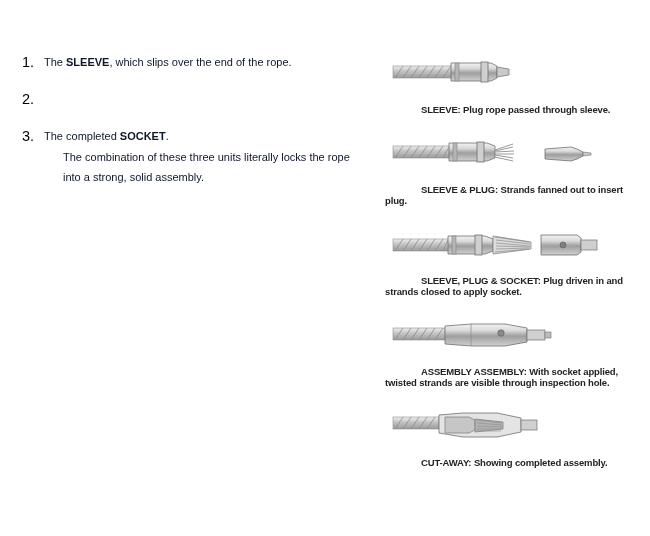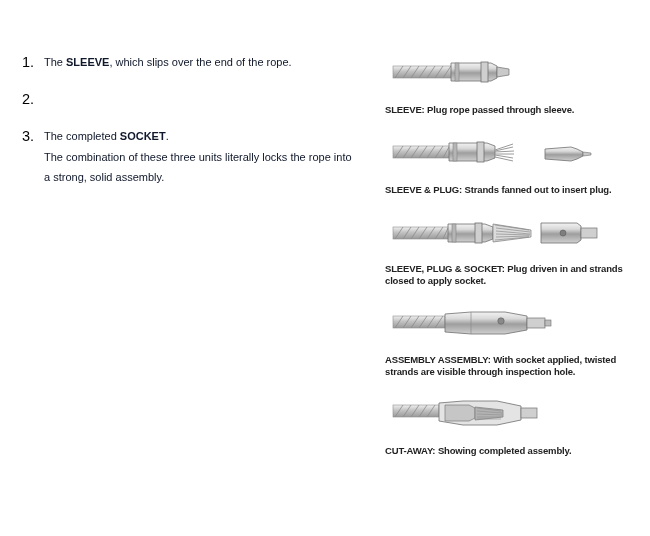--- a/index.html
+++ b/index.html
@@ -47,20 +47,21 @@
     font-size: 11px;
     line-height: 20px;
     color: #0f172a;
   }
   .list-text b {
     font-weight: bold;
   }
   .list-sub {
     display: block;
     margin-top: 1px;
+    margin-left: 19px;
   }
 
   
   .fig-col {
     position: absolute;
     left: 385px;
     top: 50px;
     width: 250px;
   }
   .figure {
@@ -73,20 +74,21 @@
   .fig-cap {
     font-size: 9.5px;
     line-height: 11.5px;
     font-weight: bold;
     color: #222;
     letter-spacing: -0.15px;
     margin-top: 2px;
   }
   .fig-cap b {
     font-weight: bold;
+    margin-left: 36px;
   }
   .fig-cap .cap-rest {
     font-weight: bold;
   }
   svg { display: block; }
 </style>
 </head>
 <body>
 
 <div class="page">

